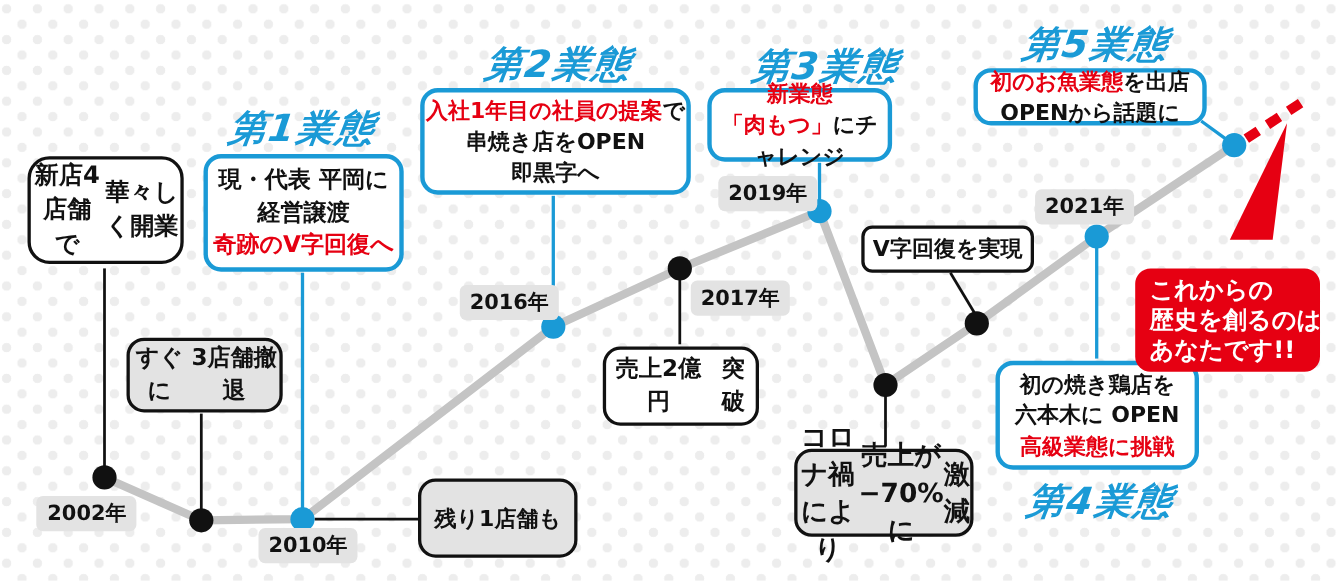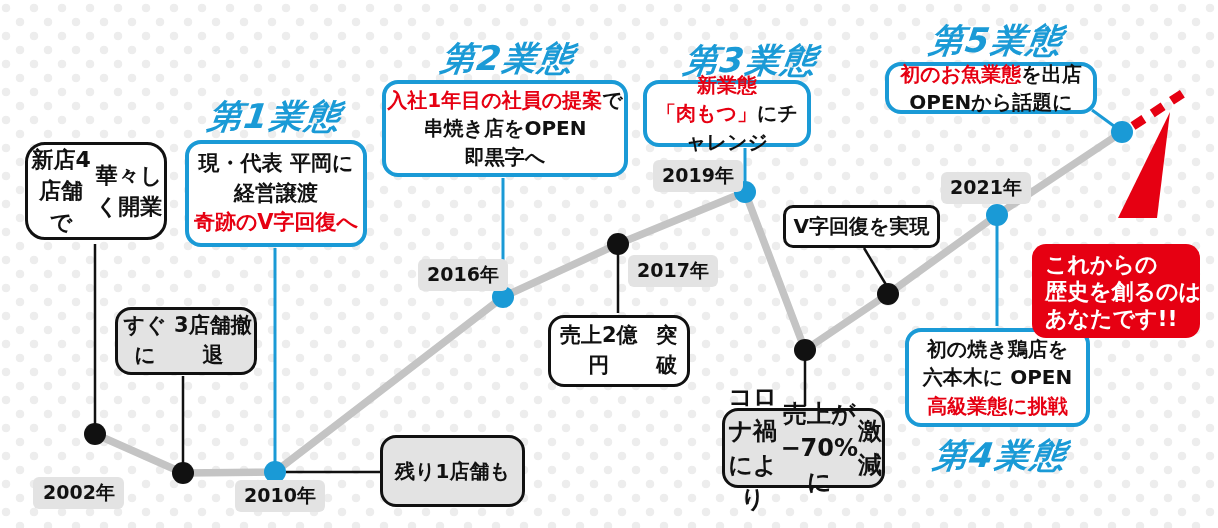--- a/index.html
+++ b/index.html
@@ -183,21 +183,21 @@
   <div class="blackbox fs20" style="left:783px;top:205px;width:157px;height:43px;border-radius:10px;">
     <div class="line">V字回復を実現</div>
   </div>
 
   <div class="blackbox graybg fs19" style="left:722px;top:408px;width:163px;height:80px;">
     <div class="line">コロナ禍により</div>
     <div class="line">売上が−70%に</div>
     <div class="line">激減</div>
   </div>
 
-  <div class="year-label" style="left:33px;top:477px;padding-left:10px;">2002年</div>
+  <div class="year-label" style="left:33px;top:451px;padding-left:10px;">2002年</div>
   <div class="year-label" style="left:235px;top:480px;">2010年</div>
   <div class="year-label" style="left:418px;top:259px;">2016年</div>
   <div class="year-label" style="left:628px;top:255px;">2017年</div>
   <div class="year-label" style="left:653px;top:160px;">2019年</div>
   <div class="year-label" style="left:941px;top:172px;">2021年</div>
 
   <div class="bubble">
     <div>これからの</div>
     <div>歴史を創るのは</div>
     <div>あなたです!!</div>

